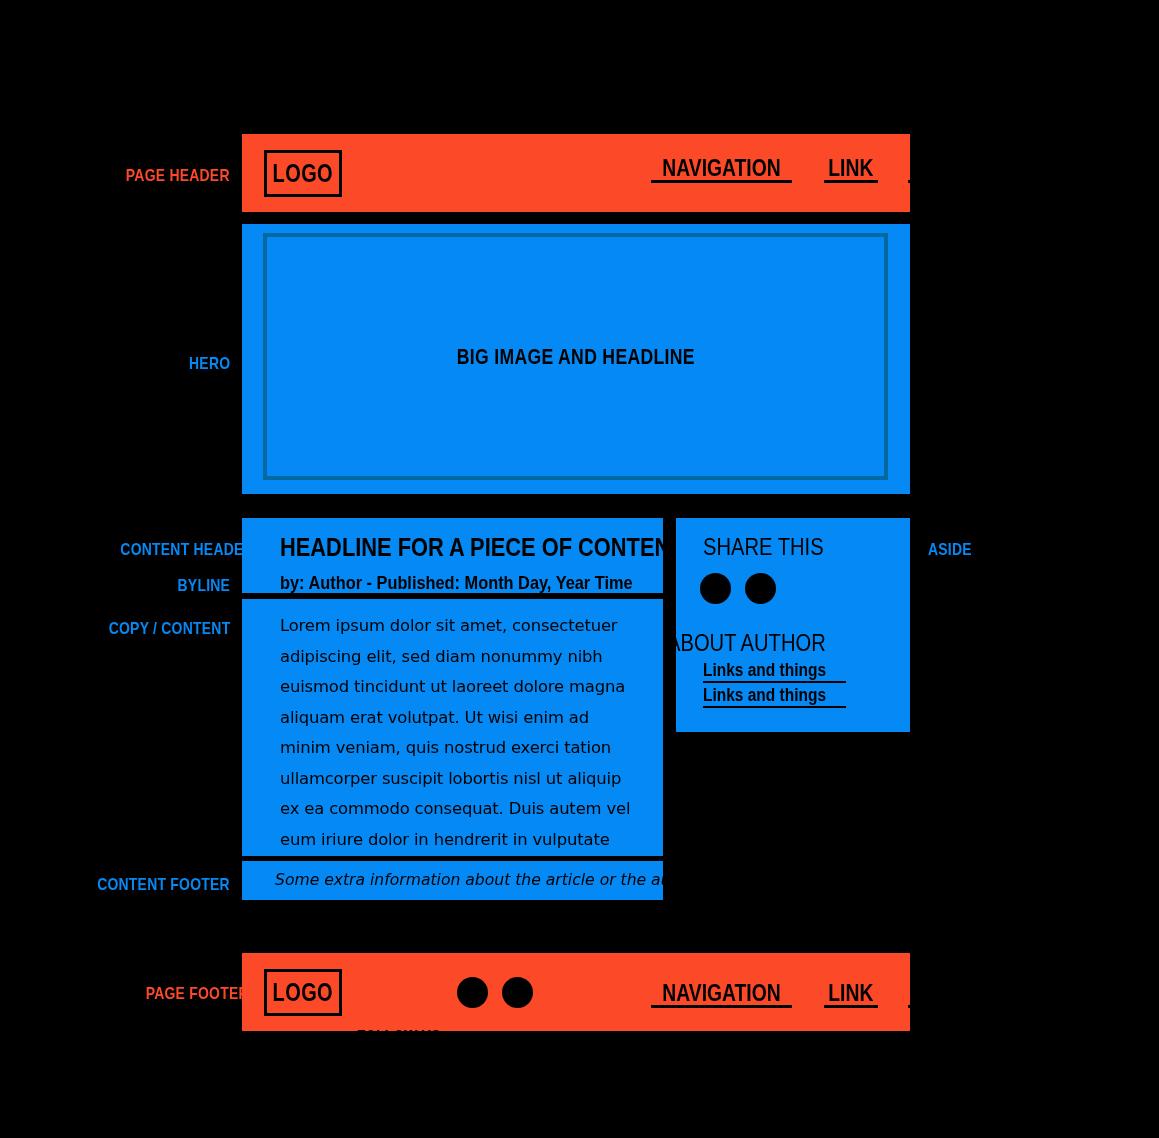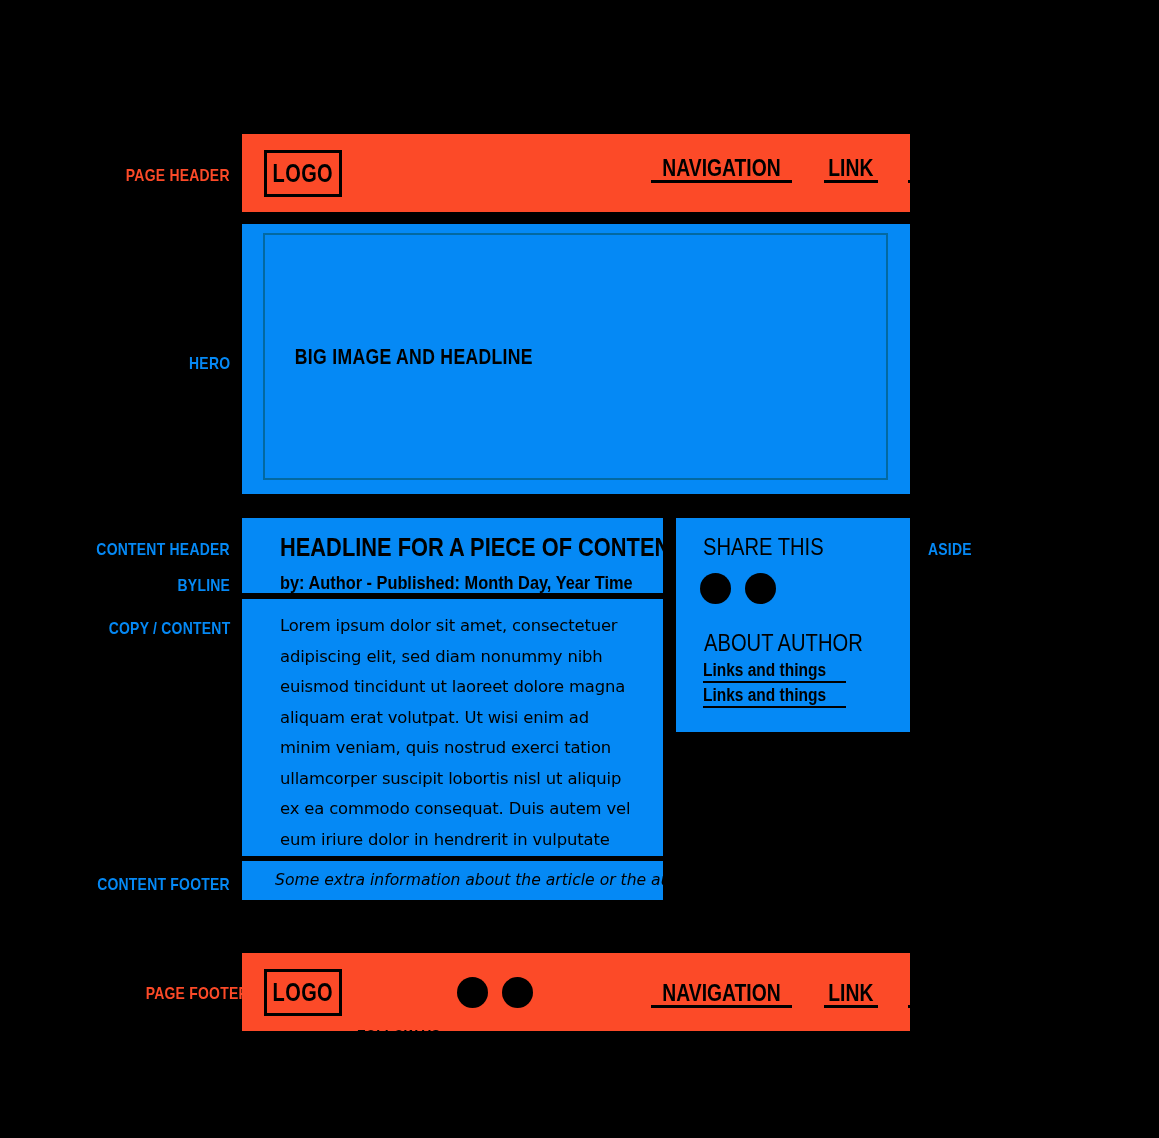--- a/index.html
+++ b/index.html
@@ -96,25 +96,25 @@
   }
   .navlink > span {
     display: inline-block;
     transform: scaleX(0.84);
     transform-origin: center center;
   }
 
   
   .hero-inner {
     position: absolute;
-    border: 2px solid #0369a1;
+    border: 4px solid #0369a1;
     box-sizing: border-box;
     display: flex;
     align-items: center;
-    justify-content: flex-start;
+    justify-content: center;
   }
   .hero-inner .cond {
     font-size: 22px;
     color: #000;
     letter-spacing: 0.4px;
   }
 
   
   .headline {
     position: absolute;
@@ -248,21 +248,21 @@
 <div class="anno anno-blue" style="left:0px; top:355px; width:230px;">
   <span>HERO</span>
 </div>
 
 <div class="hero-inner" style="left:263px; top:233px; width:625px; height:247px;">
   <span class="cond c">BIG IMAGE AND HEADLINE</span>
 </div>
 
 <div class="block blue" style="left:242px; top:518px; width:421px; height:75px;"></div>
 
-<div class="anno anno-blue" style="left:0px; top:541px; width:230px;">
+<div class="anno anno-blue" style="left:0px; top:541px; width:230px;padding-left:24px;">
   <span>CONTENT HEADER</span>
 </div>
 
 <div class="anno anno-blue" style="left:0px; top:577px; width:230px;">
   <span>BYLINE</span>
 </div>
 
 <div class="headline" style="left:280px; top:534px;">
   <span>HEADLINE FOR A PIECE OF CONTENT</span>
 </div>
@@ -295,21 +295,21 @@
   <span>ASIDE</span>
 </div>
 
 <div class="aside-h" style="left:703px; top:535px;">
   <span>SHARE THIS</span>
 </div>
 
 <div class="circle" style="left:700px; top:573px; width:31px; height:31px;"></div>
 <div class="circle" style="left:745px; top:573px; width:31px; height:31px;"></div>
 
-<div class="aside-h" style="left:704px; top:631px;text-align:center;">
+<div class="aside-h" style="left:667px; top:631px;text-align:center;">
   <span>ABOUT AUTHOR</span>
 </div>
 
 <a class="aside-link" href="#" style="left:703px; top:660px;">
   <span>Links and things</span>
 </a>
 <a class="aside-link" href="#" style="left:703px; top:685px;">
   <span>Links and things</span>
 </a>
 

